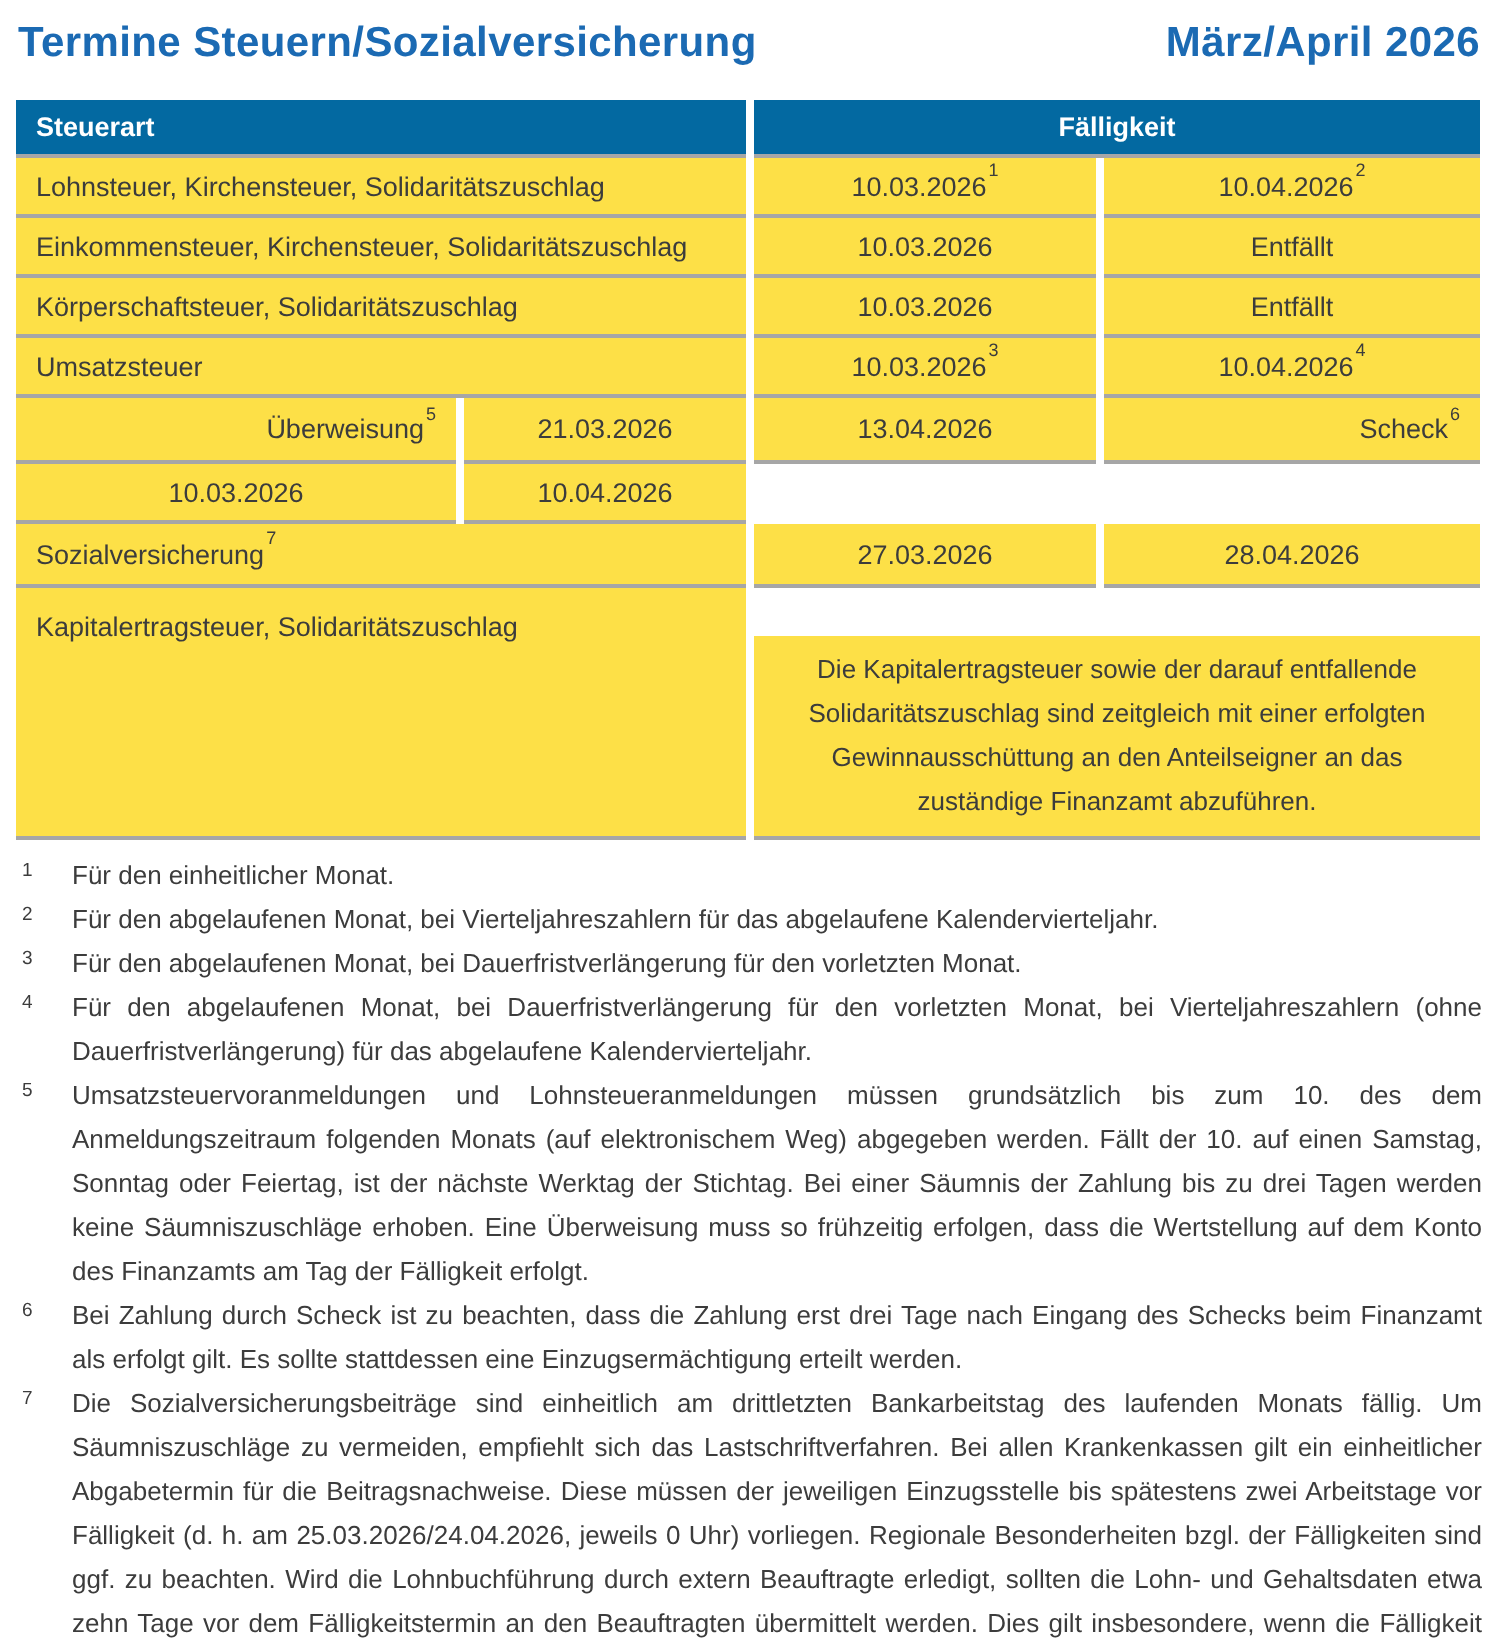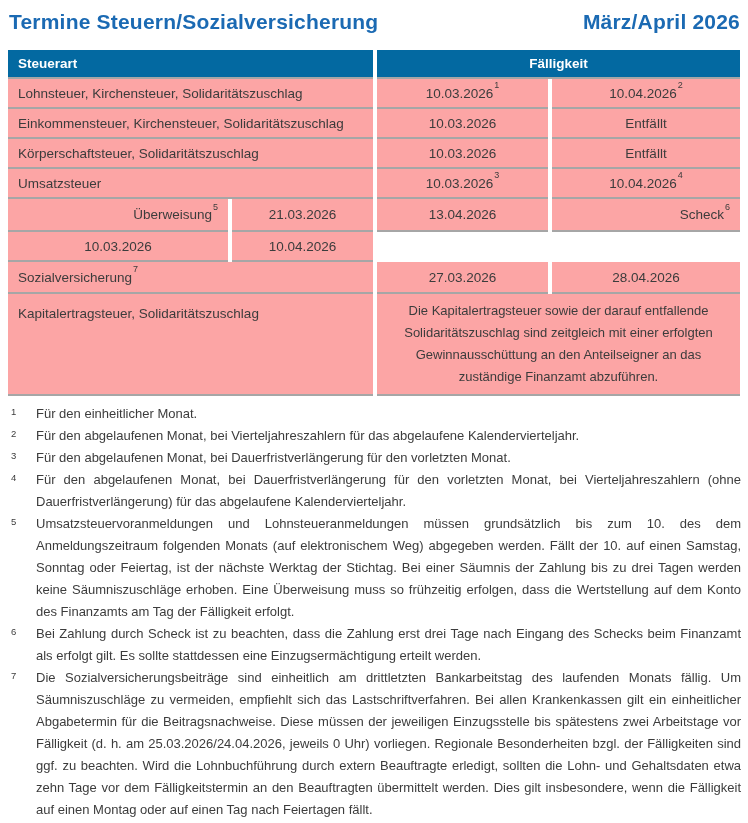--- a/index.html
+++ b/index.html
@@ -30,21 +30,21 @@
 
   
   .table { margin-top: 16px; }
   .trow { display: grid; column-gap: 4px; }
   .cols-hdr  { grid-template-columns: 365px 363px; }
   .cols3     { grid-template-columns: 365px 171px 188px; }
   .cols-schon{ grid-template-columns: 220px 141px 171px 188px; }
   .cols-kap  { grid-template-columns: 365px 363px; }
 
   .cell {
-    background: #fca5a5;
+    background: #fde047;
     border-bottom: 2px solid #a6a6a6;
     box-sizing: border-box;
     display: flex;
     align-items: center;
     font-size: 13.5px;
     min-height: 30px;
     line-height: 17px;
   }
   .hcell {
     background: #0369a1;
@@ -69,20 +69,21 @@
   .sozial .cell { min-height: 32px; }
 
   .kap-label { align-items: flex-start; padding-top: 11px; }
   .kap-note {
     justify-content: center;
     text-align: center;
     padding: 6px 14px;
     min-height: 87px;
     font-size: 13px;
     line-height: 22px;
+    margin-top: 24px;
   }
 
   sup.fnref {
     font-size: 9px;
     line-height: 0;
     position: relative;
     top: -4px;
     margin-left: 1px;
   }
   .ct { display: inline; }

